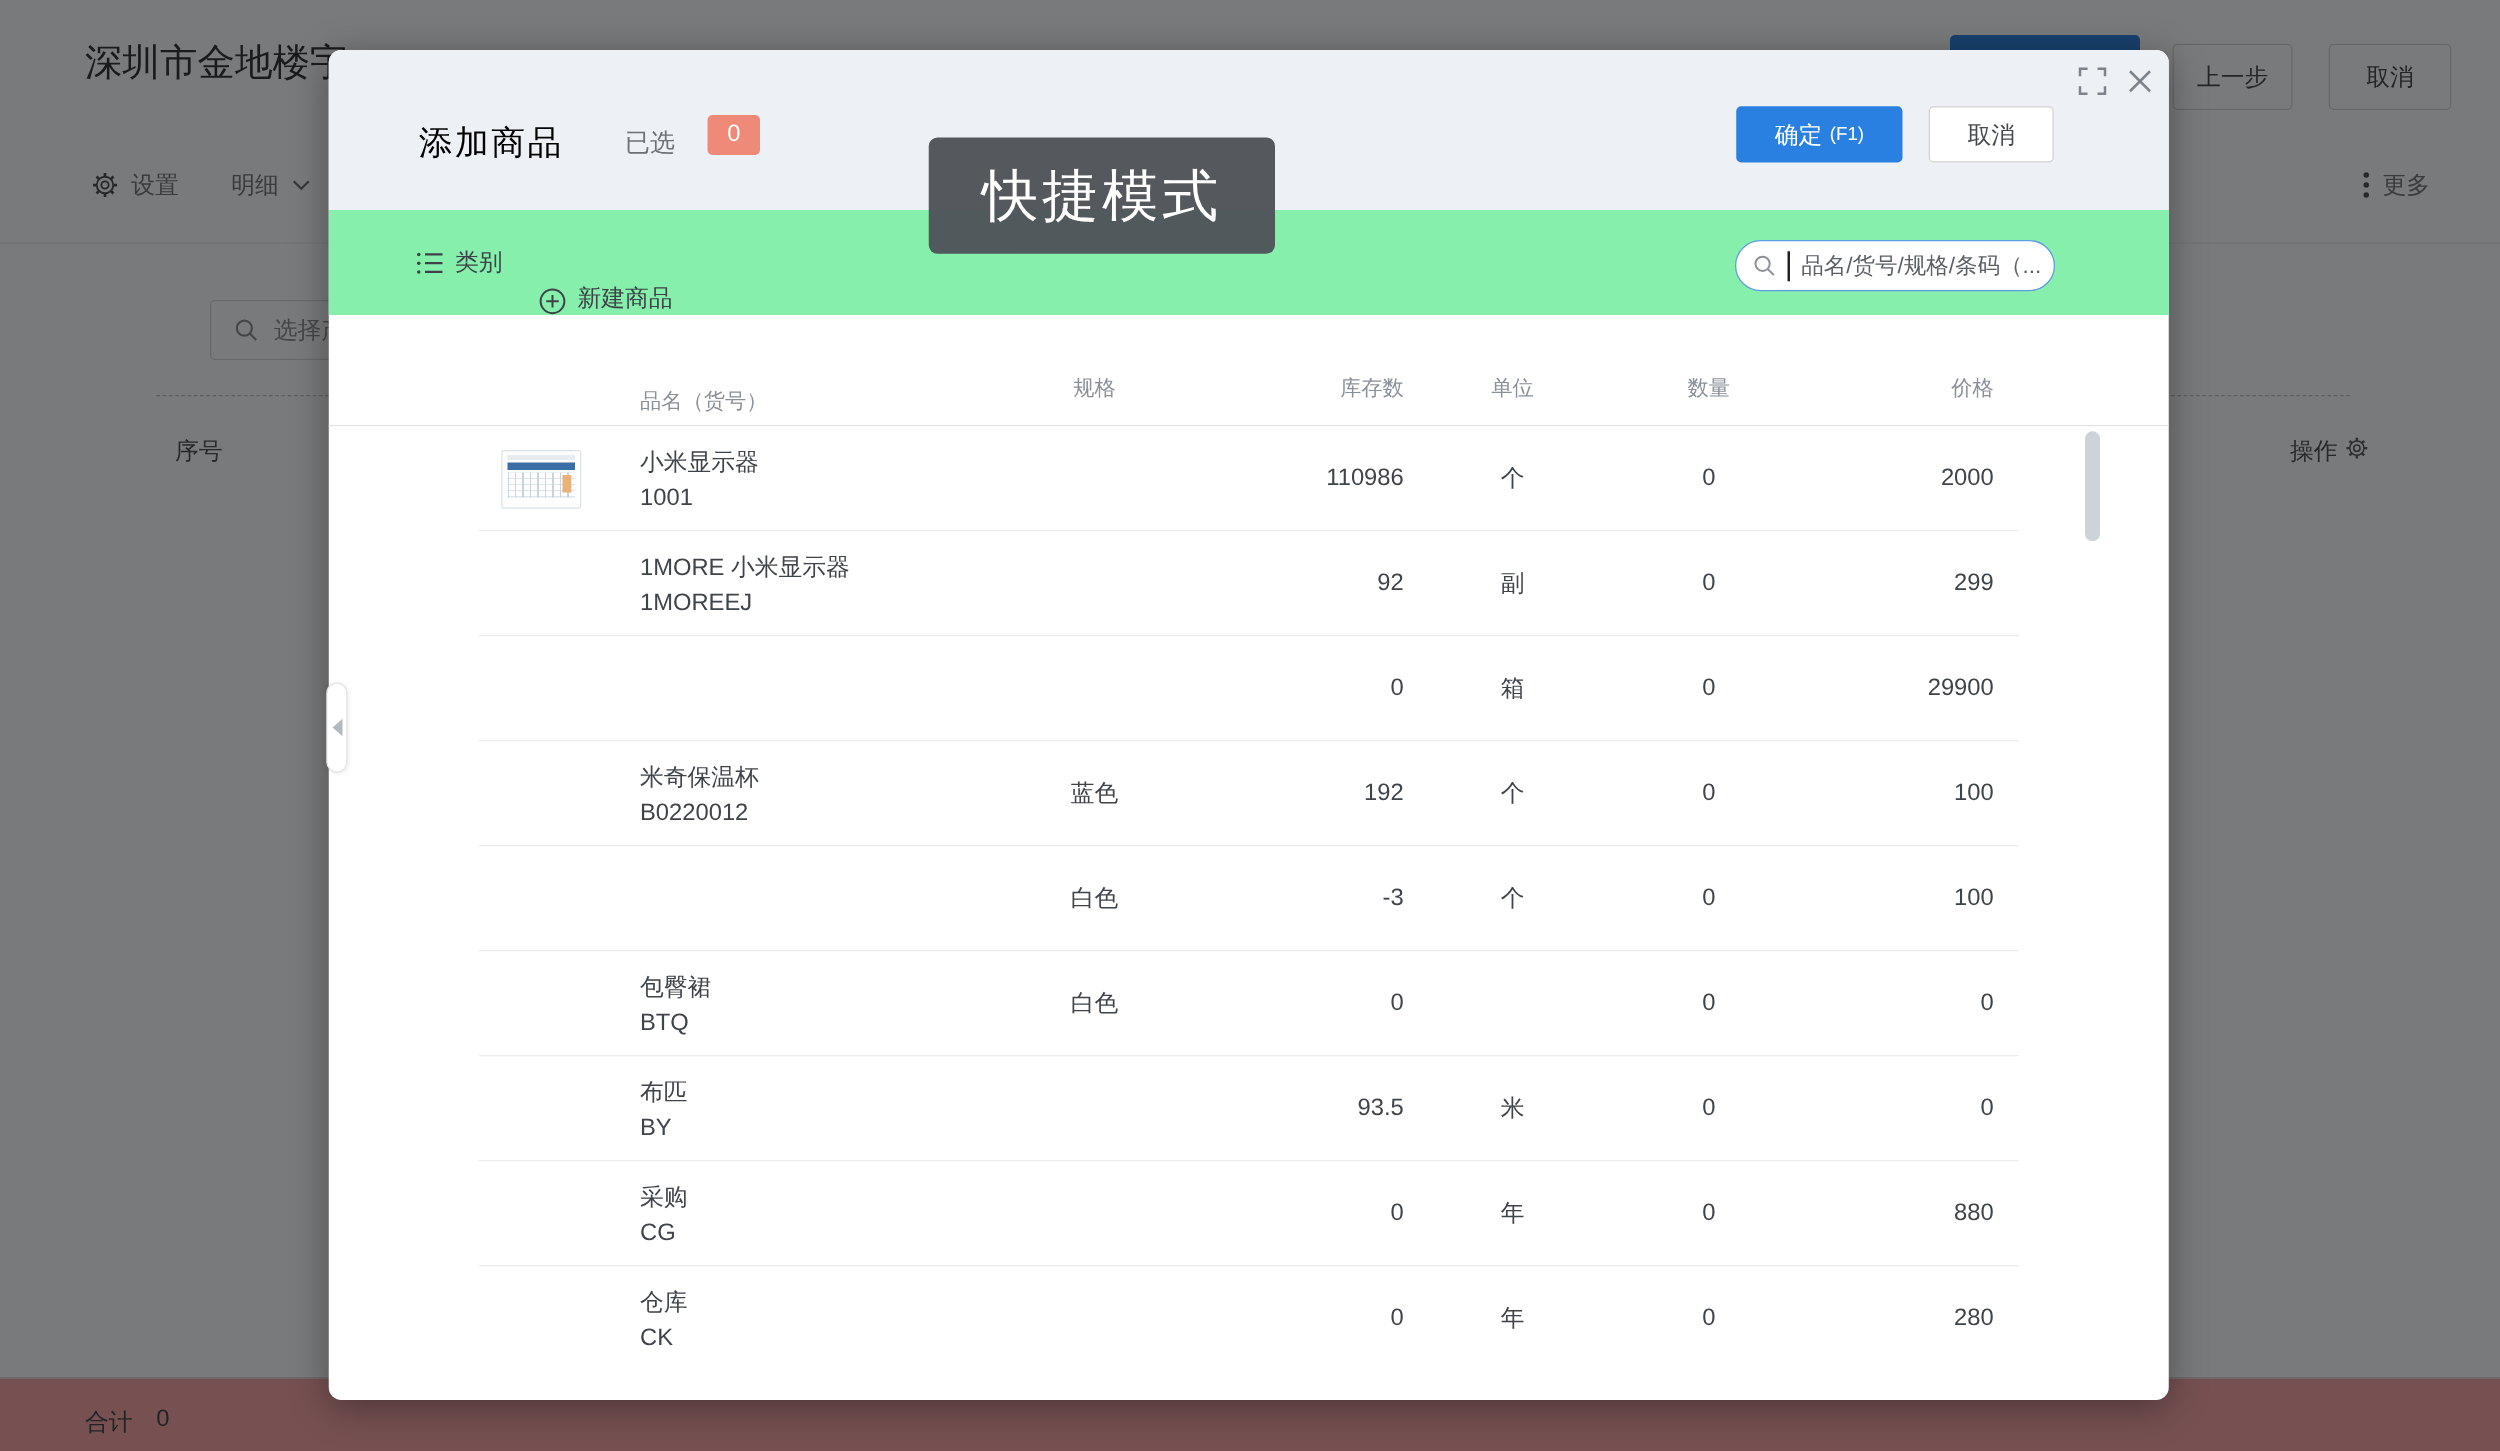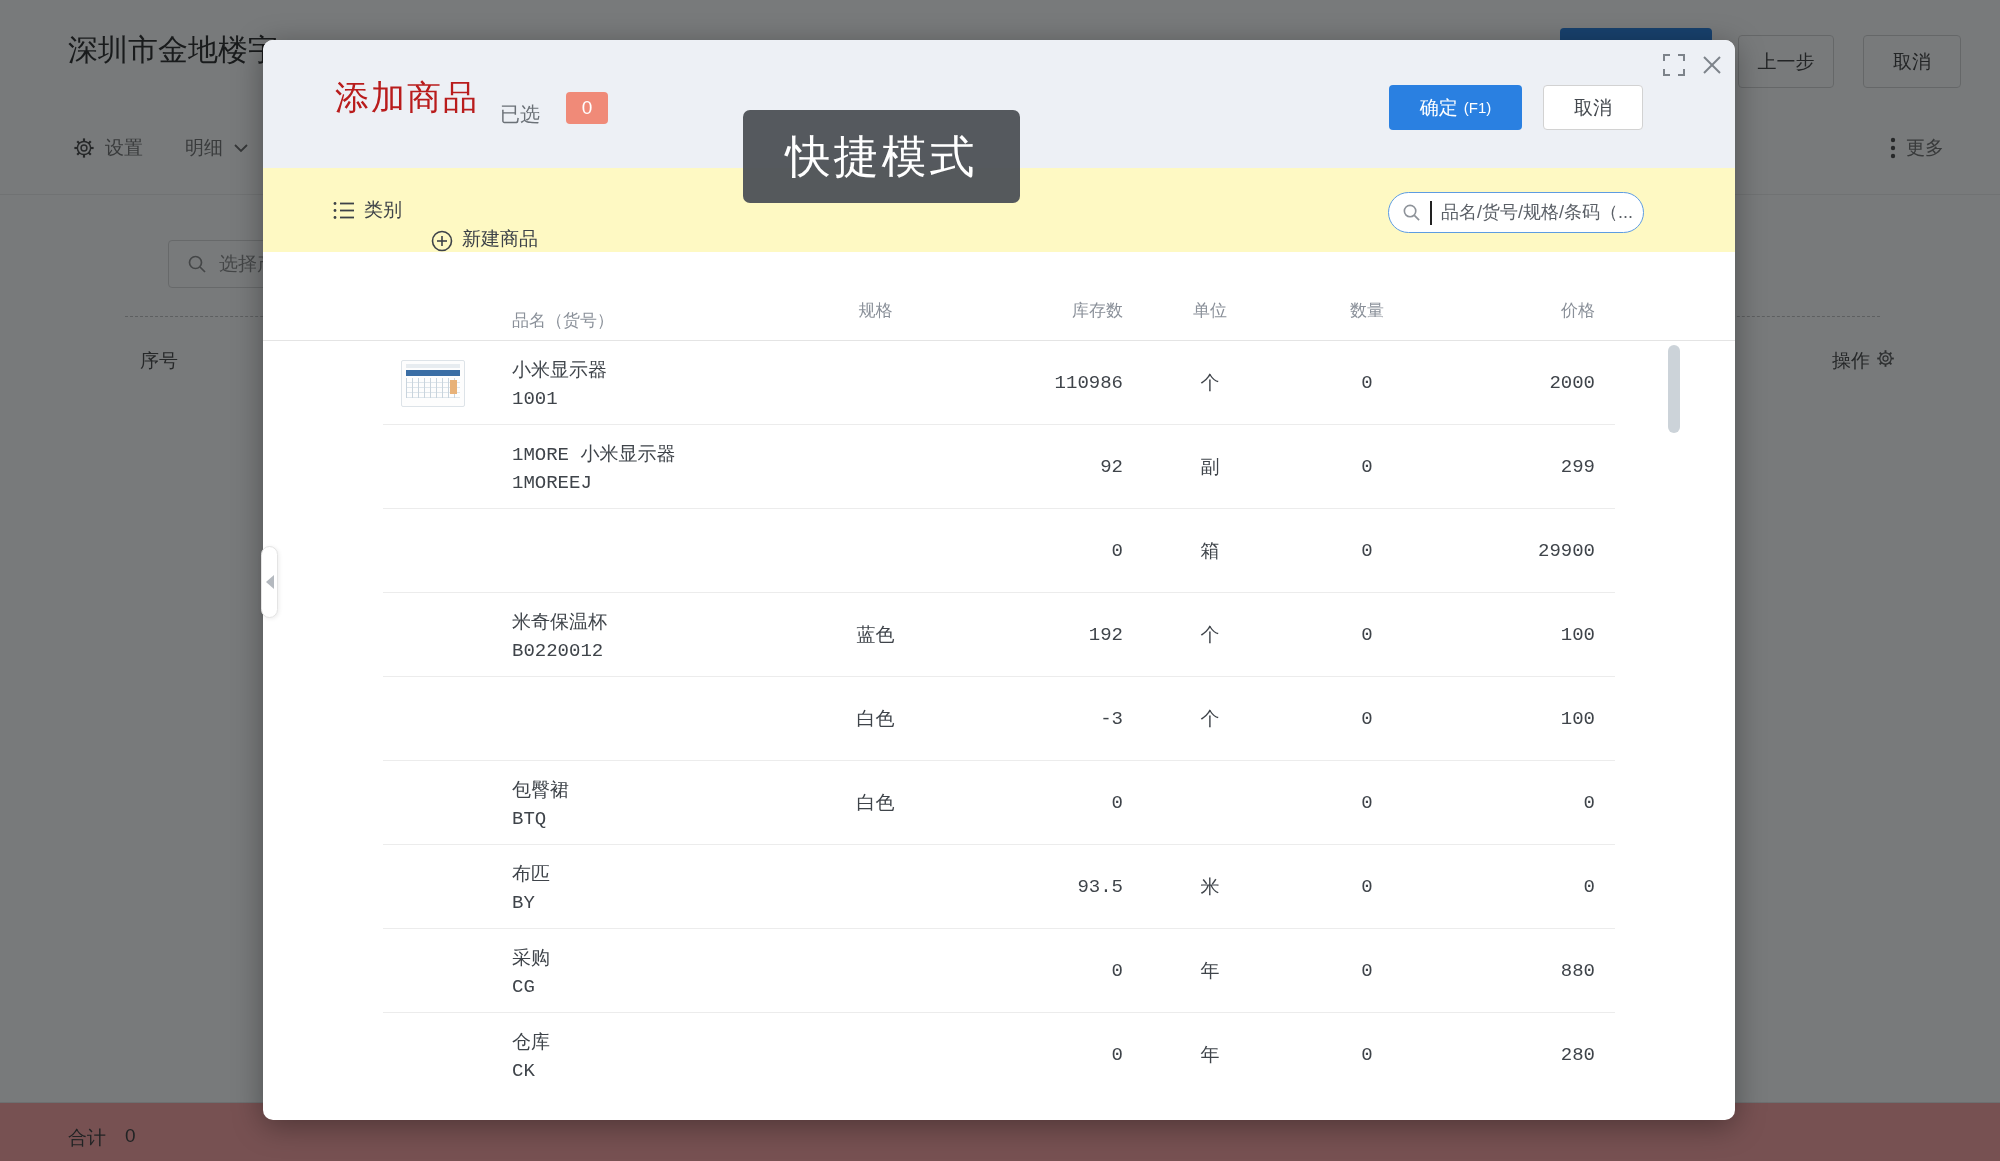--- a/index.html
+++ b/index.html
@@ -32,46 +32,46 @@
   .bg-total-label { position:absolute; left:68px; top:22px; font-size:19px; color:#3f3f3f; }
   .bg-total-value { position:absolute; left:125px; top:22px; font-size:19px; color:#3f3f3f; }
   
   .dim { position:absolute; inset:0; background:rgba(10,12,14,0.55); z-index:10; }
   
   .modal {
     position:absolute; left:263px; top:40px; width:1472px; height:1080px; background:#fff;
     border-radius:10px; box-shadow:0 6px 30px rgba(0,0,0,0.35); z-index:20;
   }
   .m-header { position:absolute; left:0; top:0; width:100%; height:128px; background:#edf0f5; border-radius:10px 10px 0 0; }
-  .m-title { position:absolute; left:72px; top:35px; font-size:34px; color:#b91c1c; letter-spacing:2px; }
+  .m-title { position:absolute; left:72px; top:56px; font-size:27px; color:#000000; letter-spacing:2px; }
   .m-selected-label { position:absolute; left:237px; top:61px; font-size:20px; color:#6b7177; }
   .m-badge { position:absolute; left:303px; top:52px; min-width:42px; height:32px; background:#f08a78; border-radius:4px;
     color:#fff; font-size:19px; display:flex; align-items:center; justify-content:center; padding:0 10px; }
   .m-confirm { position:absolute; left:1126px; top:45px; width:133px; height:45px; background:#2a80e1; border:none; border-radius:4px;
     color:#fff; font-size:19px; display:flex; align-items:center; justify-content:center; gap:6px; cursor:pointer; }
   .m-confirm .fkey { font-size:15px; }
   .m-cancel { position:absolute; left:1280px; top:45px; width:100px; height:45px; background:#fff; border:1px solid #d2d2d2; border-radius:4px;
     color:#44494f; font-size:19px; display:flex; align-items:center; justify-content:center; cursor:pointer; }
   .m-fullscreen { position:absolute; left:1398px; top:12px; width:26px; height:26px; cursor:pointer; }
   .m-close { position:absolute; left:1437px; top:13px; width:24px; height:24px; cursor:pointer; }
   
-  .m-toolbar { position:absolute; left:0; top:128px; width:100%; height:84px; background:#fef9c3; }
+  .m-toolbar { position:absolute; left:0; top:128px; width:100%; height:84px; background:#86efac; }
   .m-tool-item { position:absolute; top:0; height:84px; display:flex; align-items:center; gap:9px; font-size:19px; color:#3d4248; cursor:pointer; }
   .m-cat { left:70px; } .m-new { left:168px;align-items:flex-end; }
   .m-search { position:absolute; left:1125px; top:24px; width:256px; height:41px; border:1px solid #5d9ce2; border-radius:21px;
     display:flex; align-items:center; background:#fff; }
   .m-search svg { margin-left:13px; flex:0 0 auto; }
   .m-search input { border:none; outline:none; flex:1; height:100%; font-size:18px; color:#3d4248; background:transparent; padding-left:9px;
     font-family:inherit; }
   .m-search input::placeholder { color:#5a5f66; }
   .m-caret { width:2px; height:24px; background:#222; margin-left:9px; flex:0 0 auto; }
   
   .t-head { position:absolute; left:0; top:245px; width:100%; height:56px; border-bottom:1px solid #e4e4e4; }
   .t-body { position:absolute; left:0; top:301px; width:100%; height:737px; overflow:hidden; }
-  .t-row { position:relative; width:100%; height:84px;font-family:Liberation Mono, monospace; }
+  .t-row { position:relative; width:100%; height:84px; }
   .t-row .row-line { position:absolute; left:120px; right:120px; bottom:0; border-bottom:1px solid #ececec; }
   .cell { position:absolute; font-size:19px; color:#3f444a; top:0; height:100%; display:flex; align-items:center; }
   .c-thumb { left:130px; width:80px; justify-content:center; }
   .c-name  { left:249px; width:330px; flex-direction:column; align-items:flex-start; justify-content:center; gap:5px; }
   .c-spec  { left:530px; width:165px; justify-content:center; }
   .c-stock { left:710px; width:150px; justify-content:flex-end; }
   .c-unit  { left:885px; width:124px; justify-content:center; }
   .c-qty   { left:1046px; width:116px; justify-content:center; }
   .c-price { left:1182px; width:150px; justify-content:flex-end; }
   .t-head .cell { font-size:17px; color:#8a9099; height:56px; align-items:flex-start; padding-top:14px; }

